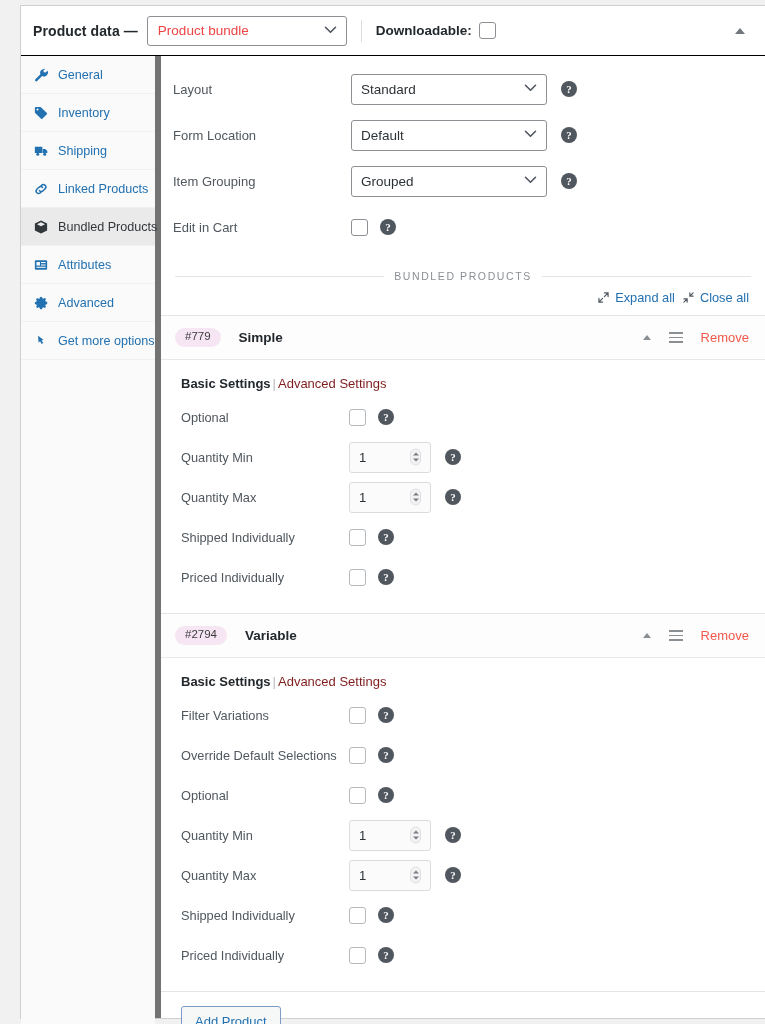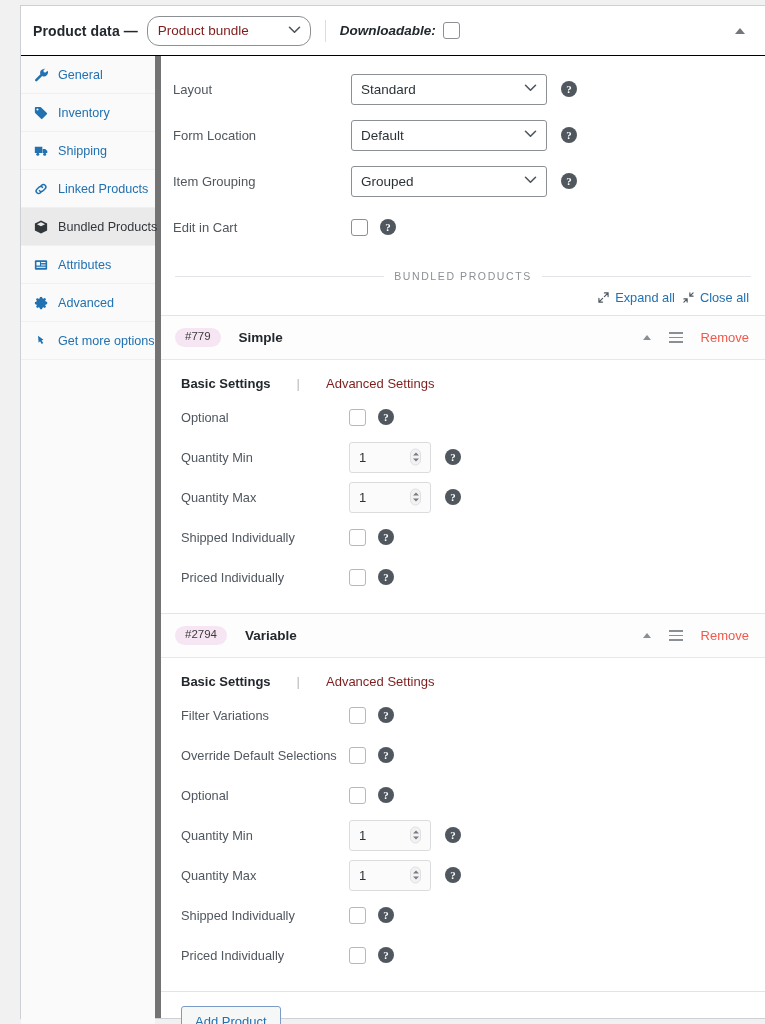--- a/index.html
+++ b/index.html
@@ -30,38 +30,38 @@
     padding: 0 14px 0 12px;
     position: relative;
   }
   .panel-title {
     font-size: 14px; font-weight: bold; color: #23282d;
     letter-spacing: .1px;
     white-space: nowrap;
   }
   .type-select {
     margin-left: 9px;
-    width: 164px; height: 30px;
+    width: 200px; height: 30px;
     border: 1px solid #8c8f94;
-    border-radius: 12px;
+    border-radius: 3px;
     background: #fff;
-    font-size: 13.5px; color: #7f1d1d;
+    font-size: 13.5px; color: #ef4444;
     padding: 0 26px 0 10px;
     display: flex; align-items: center;
     position: relative;
   }
   .type-select .caret {
     position: absolute; right: 9px; top: 50%;
     transform: translateY(-55%);
   }
   .head-sep {
     width: 1px; height: 22px; background: #dcdcde; margin: 0 14px;
   }
   .dl-wrap { display: flex; align-items: center; gap: 7px; }
-  .dl-label { font-size: 13.5px; font-weight: bold; color: #23282d; font-style: italic; }
+  .dl-label { font-size: 13.5px; font-weight: bold; color: #23282d; }
   .cb {
     width: 17px; height: 17px; flex: 0 0 17px;
     border: 1px solid #8c8f94;
     border-radius: 3px; background: #fff;
   }
   .panel-toggle {
     position: absolute; right: 16px; top: 50%;
     transform: translateY(-50%);
     width: 18px; height: 18px;
     display: flex; align-items: center; justify-content: center;
@@ -157,21 +157,21 @@
     min-width: 42px; text-align: center;
   }
   .bname { font-size: 13.5px; font-weight: bold; color: #23282d; margin-left: 18px; }
   .bspacer { flex: 1 1 auto; }
   .bhead .tri-up { border-bottom-color: #8a8f94; border-left-width: 4px; border-right-width: 4px; border-bottom-width: 5px; }
   .drag { margin-left: 18px; display: flex; flex-direction: column; gap: 3px; }
   .drag i { display: block; width: 14px; height: 1.6px; background: #8a8f94; }
   .remove { margin-left: 18px; font-size: 13px; color: #f2584b; }
 
   .bbody { padding: 16px 0 16px 0; }
-  .settabs { display: flex; align-items: flex-start; gap: 26px; padding: 0 0 6px 20px; font-size: 13px; }
+  .settabs { display: flex; align-items: flex-start; gap: 2px; padding: 0 0 6px 20px; font-size: 13px; }
   .settabs .active { font-weight: bold; color: #23282d; }
   .settabs .pipe { color: #b4b9be; }
   .settabs .link { color: #7f1d1d; }
   .brow { display: flex; align-items: center; height: 40px; padding-left: 20px; }
   .blabel { width: 168px; flex: 0 0 168px; font-size: 12.8px; color: #50575e; }
   .bcb { width: 17px; height: 17px; flex: 0 0 17px; border: 1px solid #b4b9be; border-radius: 3px; background: #fff; }
   .num {
     width: 82px; height: 31px;
     border: 1px solid #dcdcde; border-radius: 3px; background: #fbfbfc;
     display: flex; align-items: center; position: relative;

